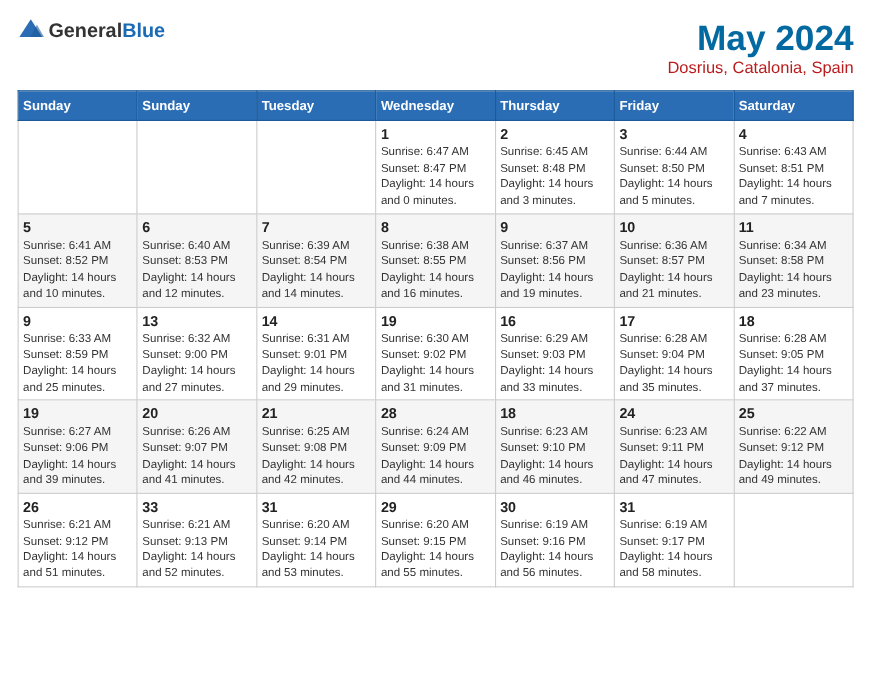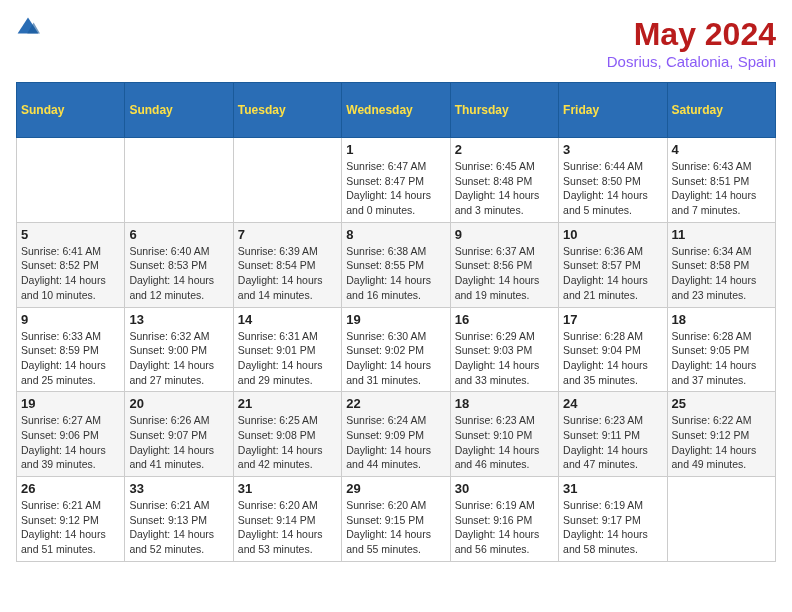--- a/index.html
+++ b/index.html
@@ -34,35 +34,35 @@
     .logo-icon {
       width: 24px;
       height: 24px;
     }
     .title-block {
       text-align: right;
     }
     .main-title {
       font-size: 32px;
       font-weight: bold;
-      color: #b91c1c;
+      color: #0369a1;
     }
     .subtitle {
       font-size: 15px;
-      color: #8b5cf6;
+      color: #b91c1c;
     }
     .calendar {
       width: 100%;
       border-collapse: collapse;
       font-size: 11px;
     }
     .calendar thead th {
       background-color: #2a6db5;
-      color: #fde047;
-      padding: 20px 4px;
+      color: #ffffff;
+      padding: 6px 4px;
       text-align: left;
       font-size: 12px;
       font-weight: bold;
       border: 1px solid #1a5a9a;
     }
     .calendar tbody td {
       border: 1px solid #ccc;
       vertical-align: top;
       padding: 4px;
       width: 108px;
@@ -92,20 +92,23 @@
   </style>
 </head>
 <body>
 
 <div class="header">
   <div class="logo">
     <svg class="logo-icon" viewBox="0 0 30 30">
       <polygon points="15,2 28,22 2,22" fill="#2a6db5"></polygon>
       <polygon points="22,8 30,22 14,22" fill="#1a5a9a" opacity="0.6"></polygon>
     </svg>
+    <div>
+      <span class="logo-text-general">General</span><span class="logo-text-blue">Blue</span>
+    </div>
   </div>
   <div class="title-block">
     <div class="main-title">May 2024</div>
     <div class="subtitle">Dosrius, Catalonia, Spain</div>
   </div>
 </div>
 
 <table class="calendar">
   <thead>
     <tr>
@@ -207,21 +210,21 @@
         </td>
         <td>
           <span class="day-number">20</span>
           <div class="day-info">Sunrise: 6:26 AM<br>Sunset: 9:07 PM<br>Daylight: 14 hours and 41 minutes.</div>
         </td>
         <td>
           <span class="day-number">21</span>
           <div class="day-info">Sunrise: 6:25 AM<br>Sunset: 9:08 PM<br>Daylight: 14 hours and 42 minutes.</div>
         </td>
         <td>
-          <span class="day-number">22</span>
+          <span class="day-number">28</span>
           <div class="day-info">Sunrise: 6:24 AM<br>Sunset: 9:09 PM<br>Daylight: 14 hours and 44 minutes.</div>
         </td>
         <td>
           <span class="day-number">18</span>
           <div class="day-info">Sunrise: 6:23 AM<br>Sunset: 9:10 PM<br>Daylight: 14 hours and 46 minutes.</div>
         </td>
         <td>
           <span class="day-number">24</span>
           <div class="day-info">Sunrise: 6:23 AM<br>Sunset: 9:11 PM<br>Daylight: 14 hours and 47 minutes.</div>
         </td>

